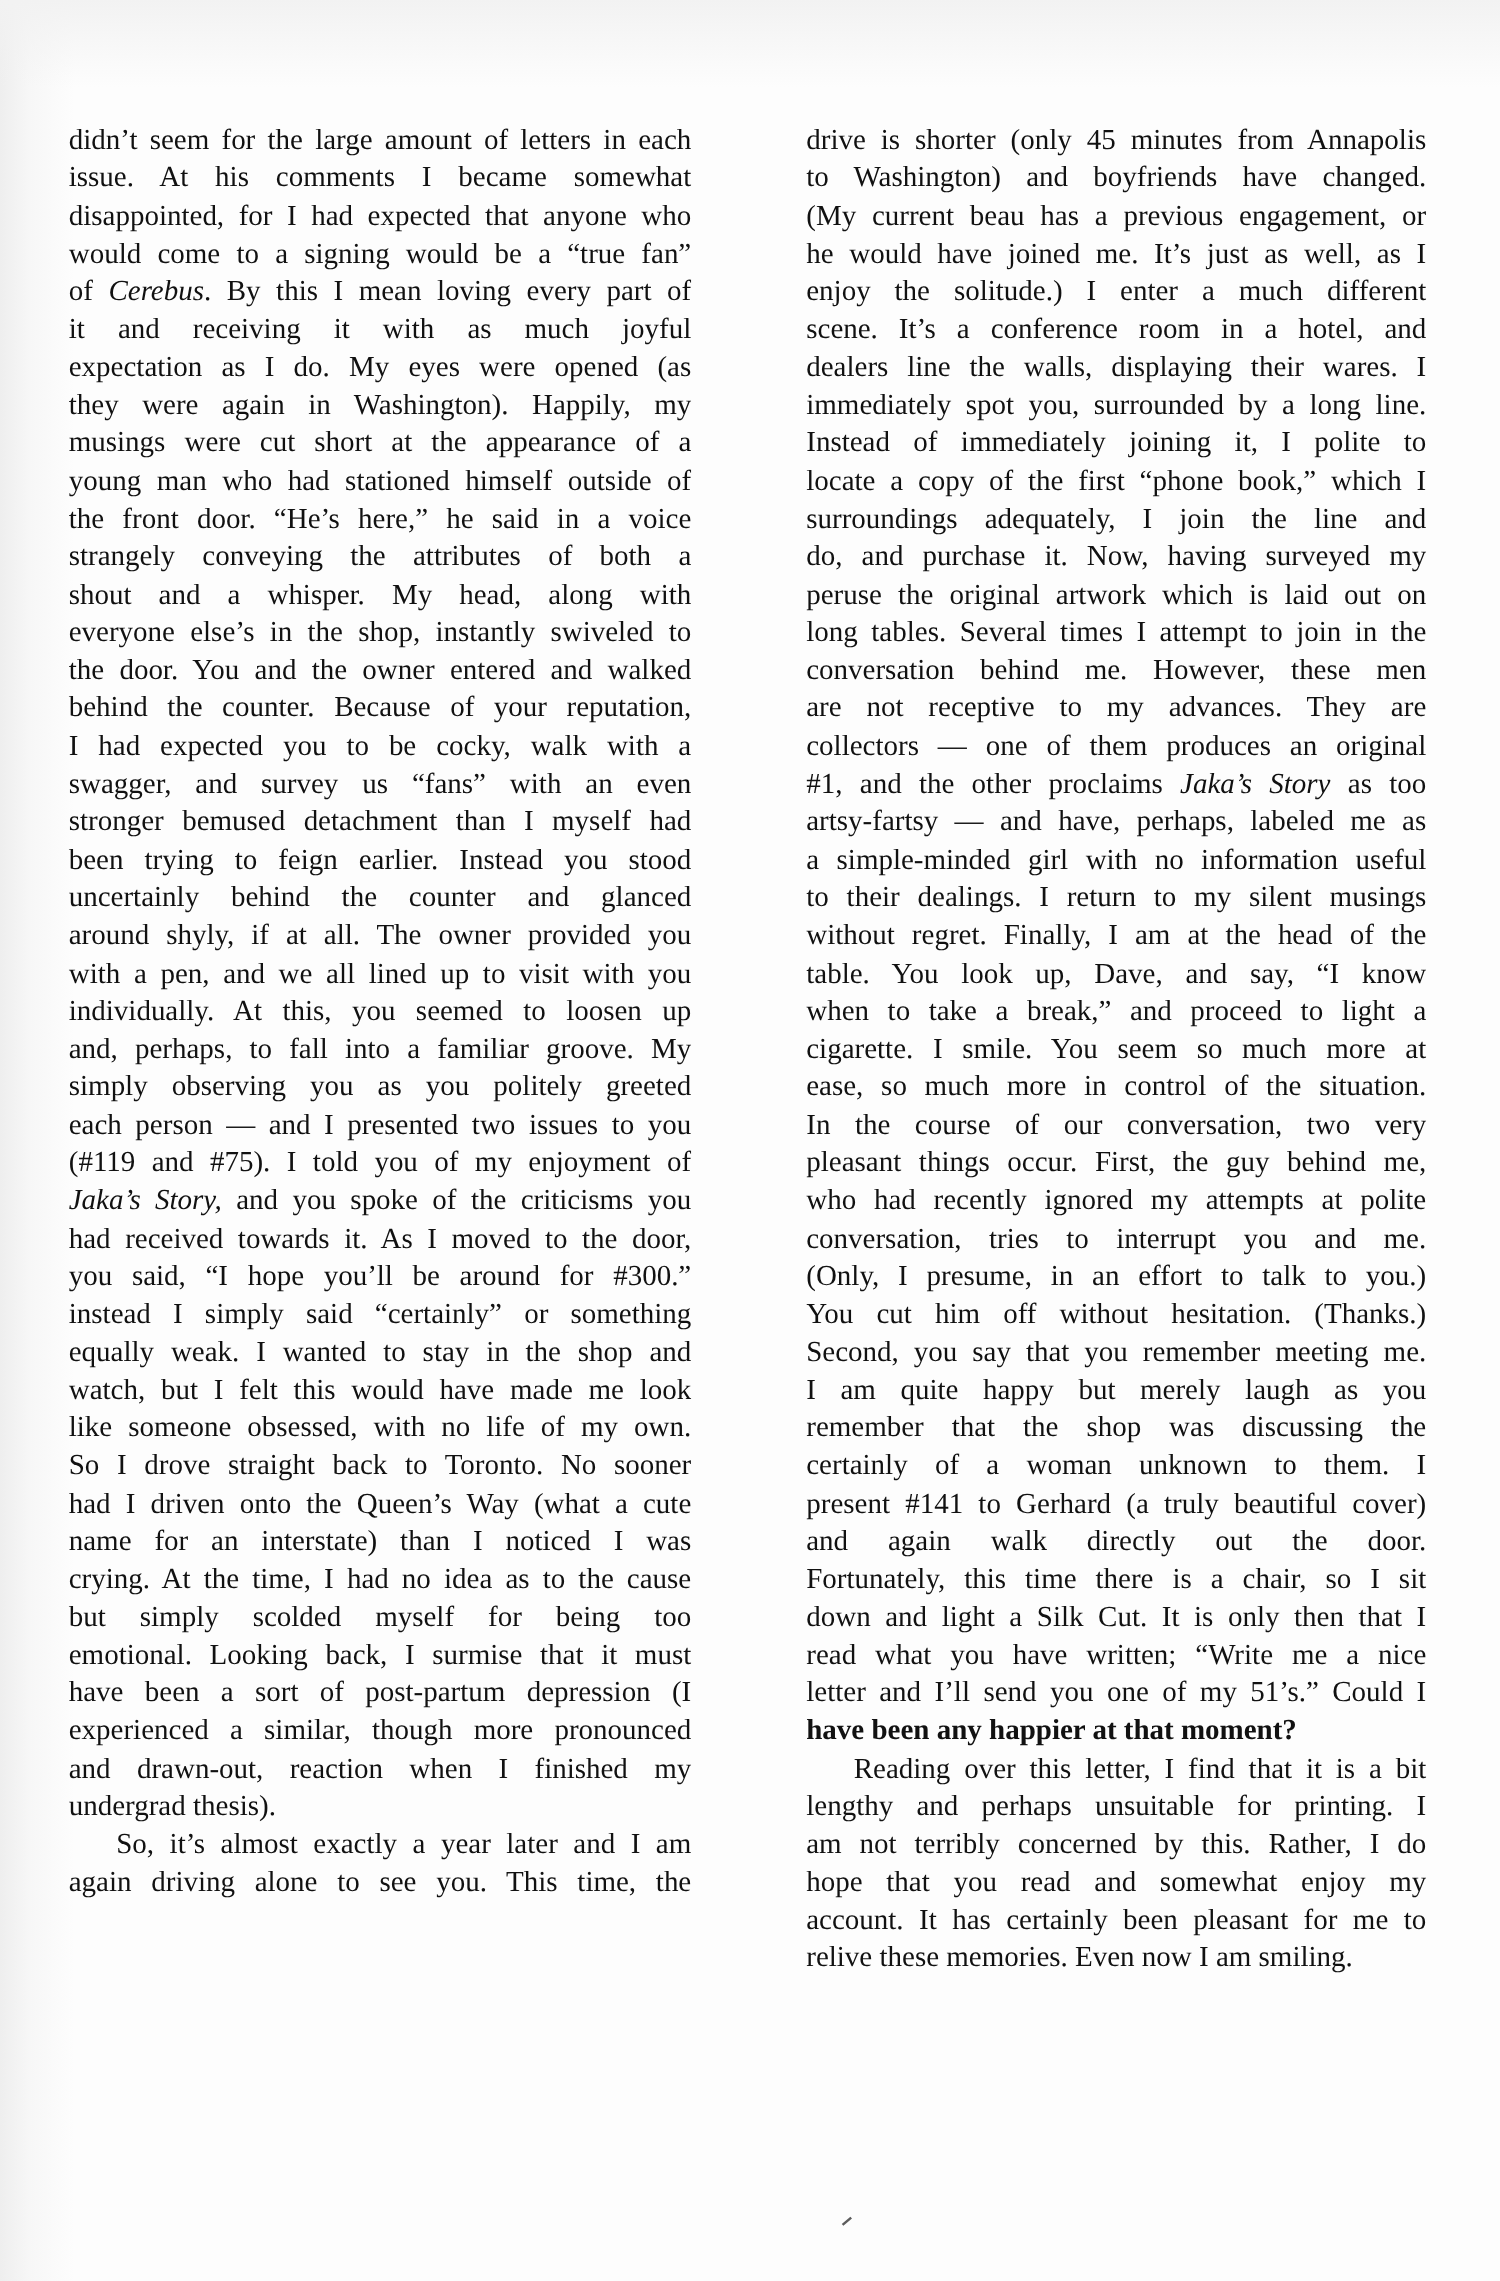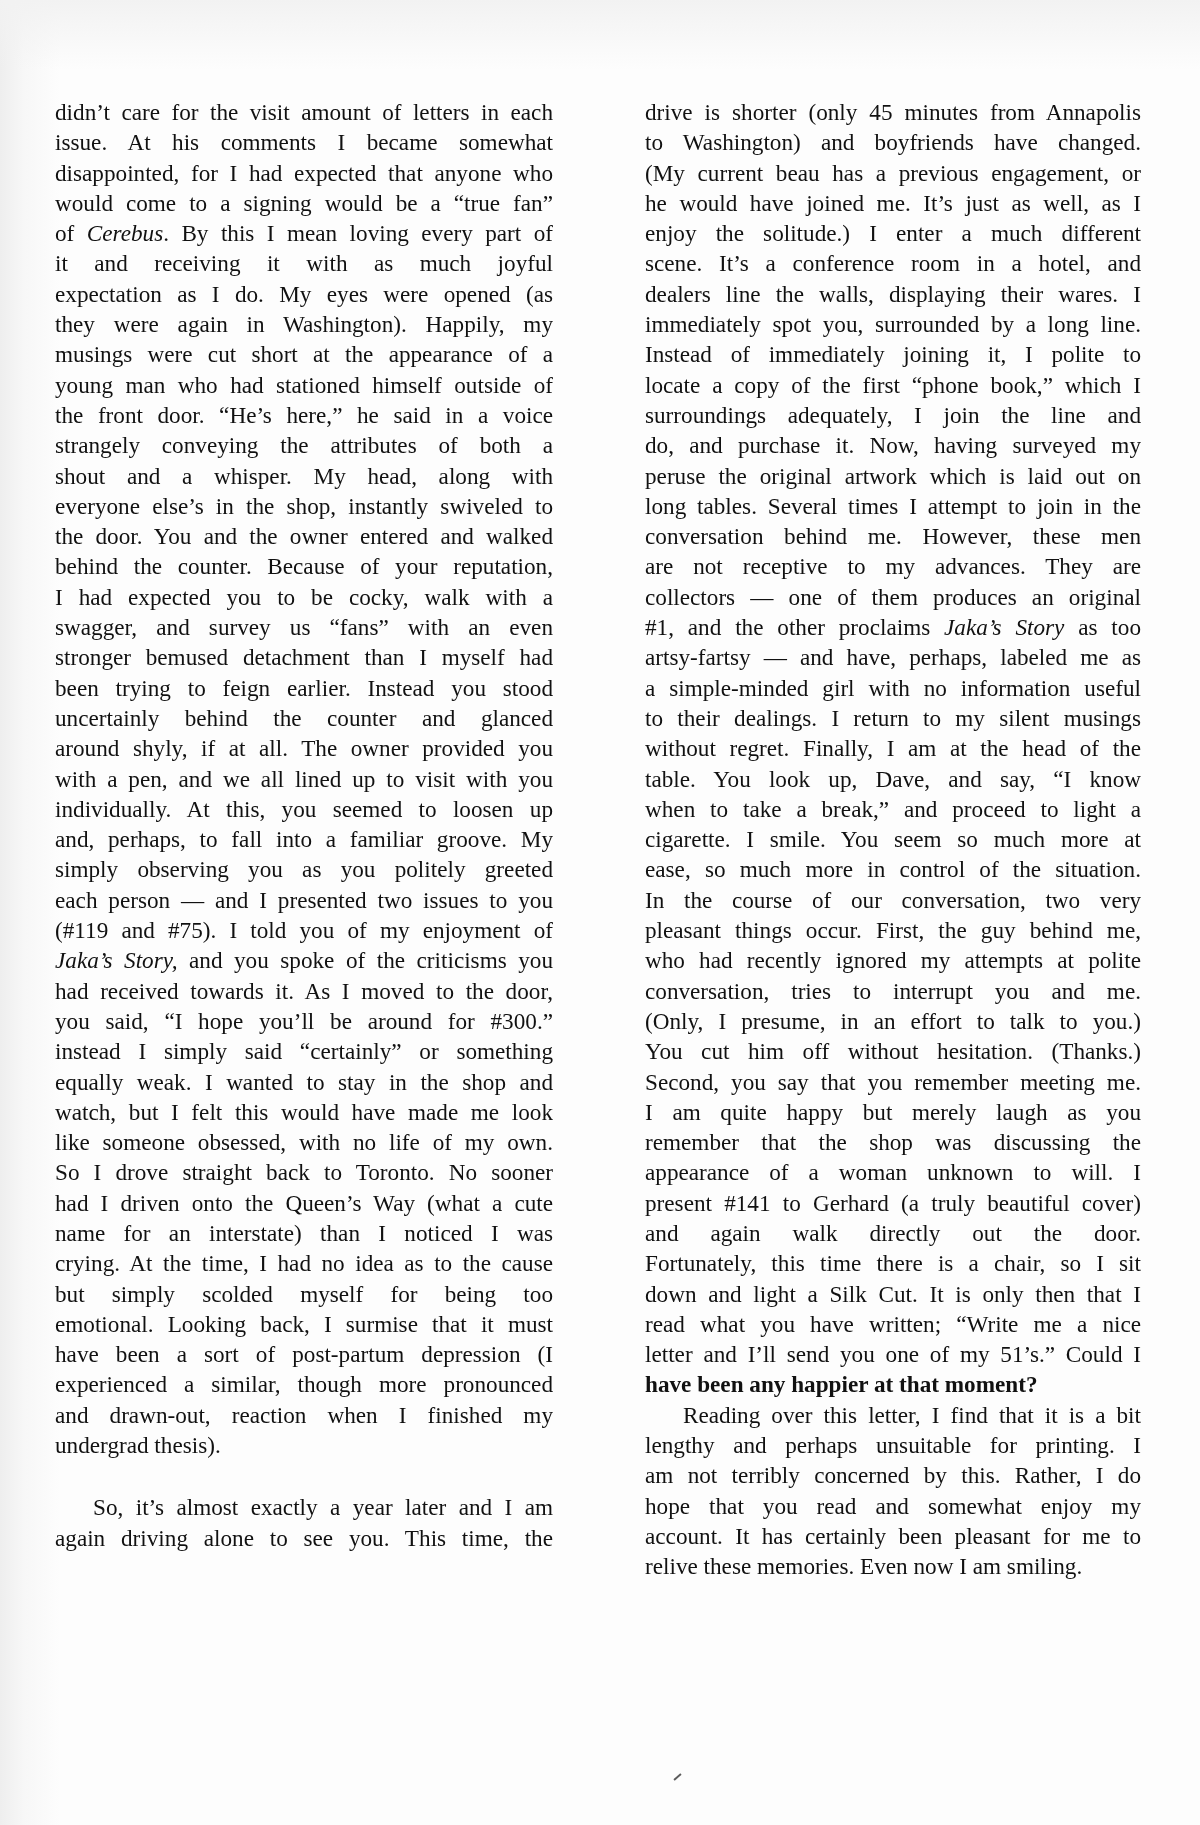--- a/index.html
+++ b/index.html
@@ -33,21 +33,21 @@
     background: #333; transform: rotate(-40deg); opacity: .8;
   }
 </style>
 </head>
 <body>
 
 <div class="shade-left"></div>
 <div class="shade-top"></div>
 
 <div id="col-left" class="column">
-    <div class="line" style="white-space: normal; overflow: hidden;"><span>didn’t care for the visit amount of letters in each</span></div>
+    <div class="line" style="white-space: normal; overflow: hidden;"><span>didn’t seem for the large amount of letters in each</span></div>
     <div class="line" style="white-space: normal; overflow: hidden;"><span>issue.  At his comments I became somewhat</span></div>
     <div class="line" style="white-space: normal; overflow: hidden;"><span>disappointed, for I had expected that anyone who</span></div>
     <div class="line" style="white-space: normal; overflow: hidden;"><span>would come to a signing would be a “true fan”</span></div>
     <div class="line" style="white-space: normal; overflow: hidden;"><span>of </span><i>Cerebus</i><span>.  By this I mean loving every part of</span></div>
     <div class="line" style="white-space: normal; overflow: hidden;"><span>it and receiving it with as much joyful</span></div>
     <div class="line" style="white-space: normal; overflow: hidden;"><span>expectation as I do. My eyes were opened (as</span></div>
     <div class="line" style="white-space: normal; overflow: hidden;"><span>they were again in Washington). Happily, my</span></div>
     <div class="line" style="white-space: normal; overflow: hidden;"><span>musings were cut short at the appearance of a</span></div>
     <div class="line" style="white-space: normal; overflow: hidden;"><span>young man who had stationed himself outside of</span></div>
     <div class="line" style="white-space: normal; overflow: hidden;"><span>the front door. “He’s here,” he said in a voice</span></div>
@@ -78,21 +78,21 @@
     <div class="line" style="white-space: normal; overflow: hidden;"><span>So I drove straight back to Toronto.  No sooner</span></div>
     <div class="line" style="white-space: normal; overflow: hidden;"><span>had I driven onto the Queen’s Way (what a cute</span></div>
     <div class="line" style="white-space: normal; overflow: hidden;"><span>name for an interstate) than I noticed I was</span></div>
     <div class="line" style="white-space: normal; overflow: hidden;"><span>crying.  At the time, I had no idea as to the cause</span></div>
     <div class="line" style="white-space: normal; overflow: hidden;"><span>but simply scolded myself for being too</span></div>
     <div class="line" style="white-space: normal; overflow: hidden;"><span>emotional.  Looking back, I surmise that it must</span></div>
     <div class="line" style="white-space: normal; overflow: hidden;"><span>have been a sort of post-partum depression (I</span></div>
     <div class="line" style="white-space: normal; overflow: hidden;"><span>experienced a similar, though more pronounced</span></div>
     <div class="line" style="white-space: normal; overflow: hidden;"><span>and drawn-out, reaction when I finished my</span></div>
     <div class="line last" style="white-space: normal; overflow: hidden;"><span>undergrad thesis).</span></div>
-    <div class="line indent" style="white-space: normal; overflow: hidden; margin-top: 32px;"><span>So, it’s almost exactly a year later and I am</span></div>
+    <div class="line indent" style="white-space: normal; overflow: hidden;"><span>So, it’s almost exactly a year later and I am</span></div>
     <div class="line" style="white-space: normal; overflow: hidden;"><span>again driving alone to see you.  This time, the</span></div>
   </div>
 <div id="col-right" class="column">
     <div class="line" style="white-space: normal; overflow: hidden;"><span>drive is shorter (only 45 minutes from Annapolis</span></div>
     <div class="line" style="white-space: normal; overflow: hidden;"><span>to Washington) and boyfriends have changed.</span></div>
     <div class="line" style="white-space: normal; overflow: hidden;"><span>(My current beau has a previous engagement, or</span></div>
     <div class="line" style="white-space: normal; overflow: hidden;"><span>he would have joined me.  It’s just as well, as I</span></div>
     <div class="line" style="white-space: normal; overflow: hidden;"><span>enjoy the solitude.) I enter a much different</span></div>
     <div class="line" style="white-space: normal; overflow: hidden;"><span>scene. It’s a conference room in a hotel, and</span></div>
     <div class="line" style="white-space: normal; overflow: hidden;"><span>dealers line the walls, displaying their wares. I</span></div>
@@ -117,21 +117,21 @@
     <div class="line" style="white-space: normal; overflow: hidden;"><span>ease,  so much more in control of the situation.</span></div>
     <div class="line" style="white-space: normal; overflow: hidden;"><span>In the course of our conversation, two very</span></div>
     <div class="line" style="white-space: normal; overflow: hidden;"><span>pleasant things occur.  First, the guy behind me,</span></div>
     <div class="line" style="white-space: normal; overflow: hidden;"><span>who had recently ignored my attempts at polite</span></div>
     <div class="line" style="white-space: normal; overflow: hidden;"><span>conversation, tries to interrupt you and me.</span></div>
     <div class="line" style="white-space: normal; overflow: hidden;"><span>(Only, I presume, in an effort to talk to you.)</span></div>
     <div class="line" style="white-space: normal; overflow: hidden;"><span>You cut him off without hesitation. (Thanks.)</span></div>
     <div class="line" style="white-space: normal; overflow: hidden;"><span>Second, you say that you remember meeting me.</span></div>
     <div class="line" style="white-space: normal; overflow: hidden;"><span>I am quite happy but merely laugh as you</span></div>
     <div class="line" style="white-space: normal; overflow: hidden;"><span>remember that the shop was discussing the</span></div>
-    <div class="line" style="white-space: normal; overflow: hidden;"><span>appearance of a woman unknown to will. I</span></div>
+    <div class="line" style="white-space: normal; overflow: hidden;"><span>certainly of a woman unknown to them. I</span></div>
     <div class="line" style="white-space: normal; overflow: hidden;"><span>present #141 to Gerhard (a truly beautiful cover)</span></div>
     <div class="line" style="white-space: normal; overflow: hidden;"><span>and again walk directly out the door.</span></div>
     <div class="line" style="white-space: normal; overflow: hidden;"><span>Fortunately, this time there is a chair, so I sit</span></div>
     <div class="line" style="white-space: normal; overflow: hidden;"><span>down and light a Silk Cut. It is only then that I</span></div>
     <div class="line" style="white-space: normal; overflow: hidden;"><span>read what you have written; “Write me a nice</span></div>
     <div class="line" style="white-space: normal; overflow: hidden;"><span>letter and I’ll send you one of my 51’s.”  Could I</span></div>
     <div class="line last" style="white-space: normal; overflow: hidden; font-weight: bold;"><span>have been any happier at that moment?</span></div>
     <div class="line indent" style="white-space: normal; overflow: hidden;"><span>Reading over this letter, I find that it is a bit</span></div>
     <div class="line" style="white-space: normal; overflow: hidden;"><span>lengthy and perhaps unsuitable for printing.  I</span></div>
     <div class="line" style="white-space: normal; overflow: hidden;"><span>am not terribly concerned by this. Rather, I do</span></div>

